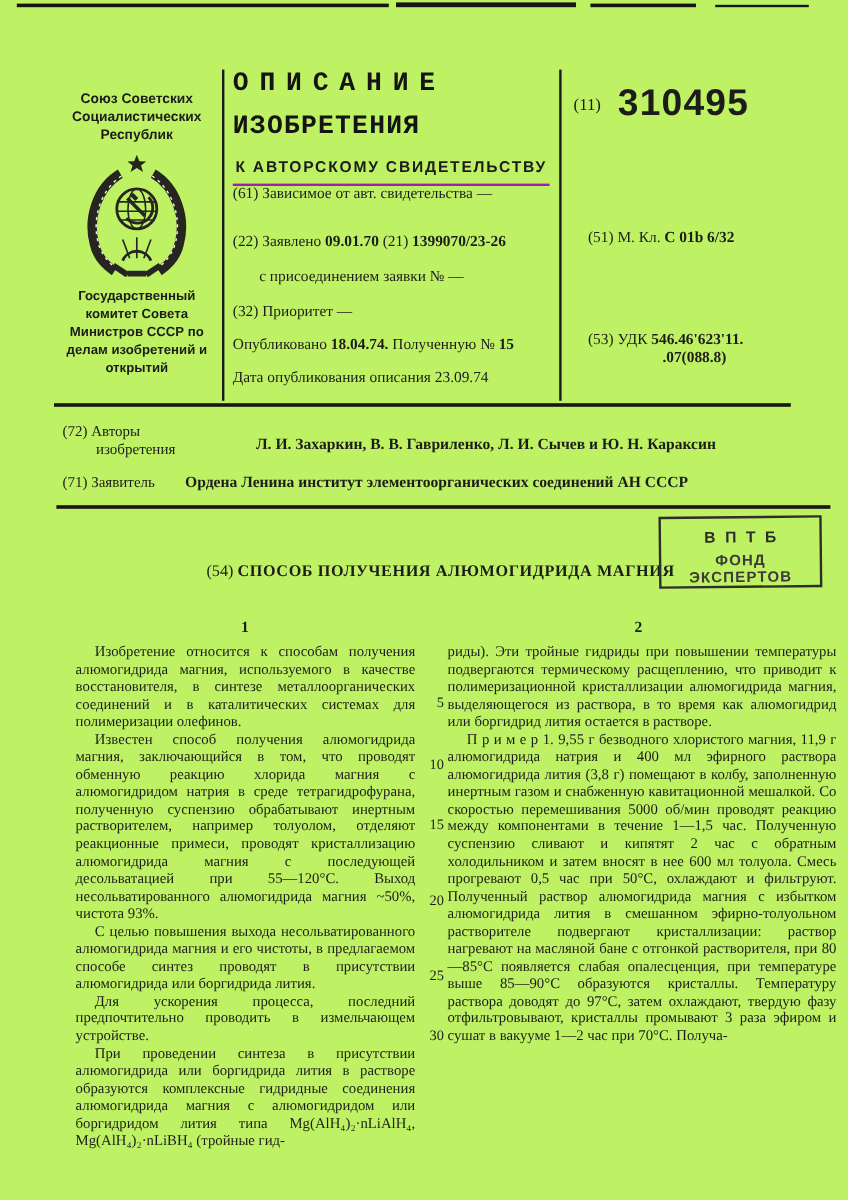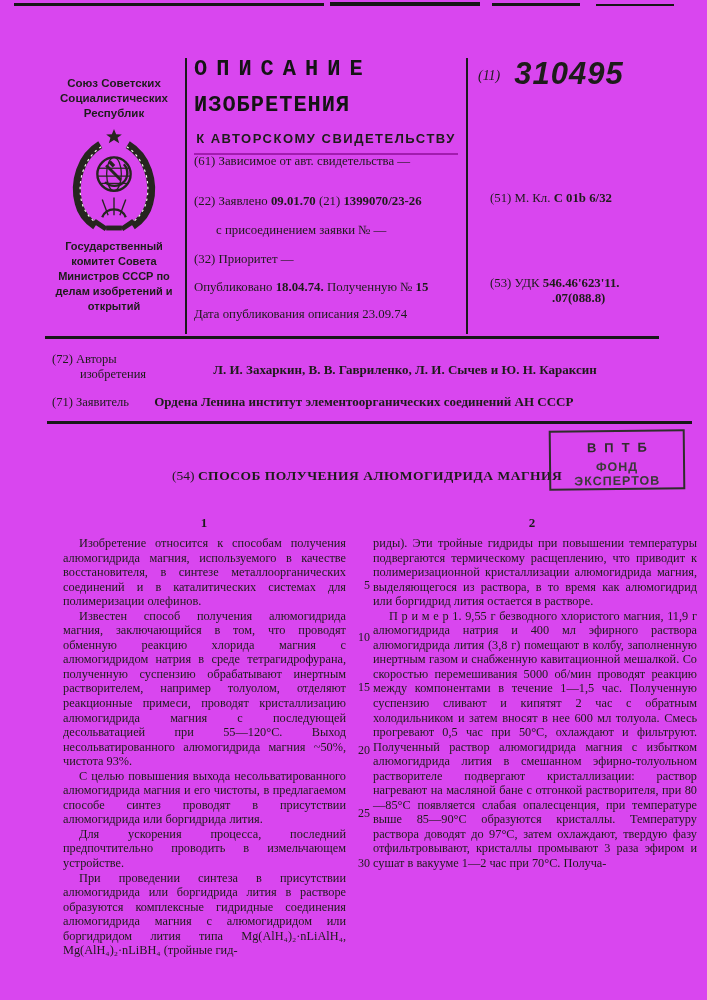--- a/index.html
+++ b/index.html
@@ -1,18 +1,18 @@
 <!DOCTYPE html>
 <html><head>
 <meta charset="utf-8">
 <style>
   html,body { margin:0; padding:0; background:#d8d6d2; }
   .page {
     position:relative; width:707px; height:1000px; margin:0 auto;
-    background:#d946ef; color:#1d1c1a; overflow:hidden;
+    background:#bef264; color:#1d1c1a; overflow:hidden;
     font-family:"Liberation Serif", serif;
   }
   
   .scanline { position:absolute; background:#161616; }
   
   .hdr-left { position:absolute; left:46px; top:76px; width:136px; text-align:center; }
   .union-name {
     font-family:"Liberation Sans", sans-serif; font-weight:bold;
     font-size:11.5px; line-height:15px;
   }
@@ -33,21 +33,21 @@
   .big-title.l1 { letter-spacing:9px; }
   .big-title.l2 { letter-spacing:1px; }
   .subtitle {
     font-family:"Liberation Sans", sans-serif; font-weight:bold;
     font-size:13px; letter-spacing:1.5px; text-align:center;
     padding-bottom:7px; border-bottom:2px solid #a21caf; margin-top:7px;
   }
   .field { position:absolute; left:0; font-size:12.8px; white-space:nowrap; }
   .field b { font-weight:bold; }
 
-  .pub-number { position:absolute; left:478px; top:56px; white-space:nowrap;font-style:italic; }
+  .pub-number { position:absolute; left:478px; top:68px; white-space:nowrap; }
   .pub-number .code { font-size:14px; }
   .pub-number .num {
     font-family:"Liberation Sans", sans-serif; font-weight:900;
     font-size:31px; letter-spacing:1px; vertical-align:-4px; margin-left:10px;
   }
   .cls51 { position:absolute; left:490px; top:191px; font-size:12.8px; white-space:nowrap; }
   .cls53 { position:absolute; left:490px; top:276px; font-size:12.8px; }
   .cls53 .udc2 { display:block; margin-left:62px; }
 
   .hrule { position:absolute; background:#171717; }

